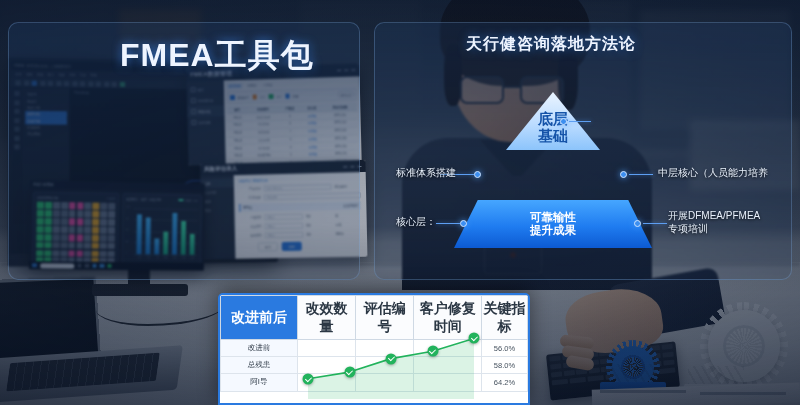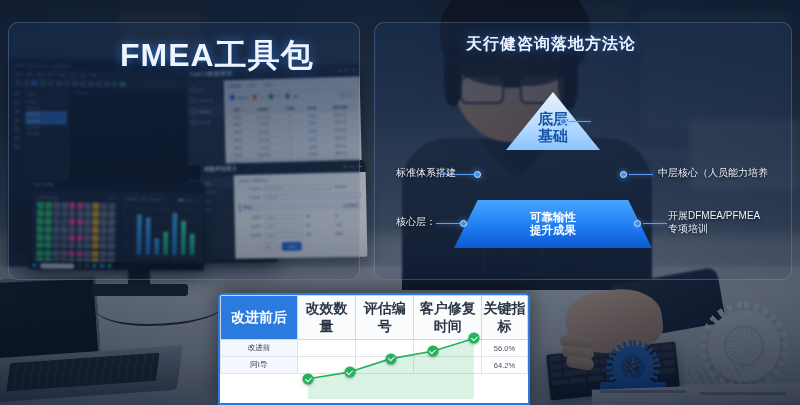--- a/index.html
+++ b/index.html
@@ -930,20 +930,27 @@
         </thead>
         <tbody>
           <tr>
             <td class="first">改进前</td>
             <td></td>
             <td></td>
             <td></td>
             <td class="pct">56.0%</td>
           </tr>
           <tr>
+            <td class="first">总残患</td>
+            <td></td>
+            <td></td>
+            <td></td>
+            <td class="pct">58.0%</td>
+          </tr>
+          <tr>
             <td class="first">阿I导</td>
             <td></td>
             <td></td>
             <td></td>
             <td class="pct">64.2%</td>
           </tr>
 
         </tbody>
       </table>
 

